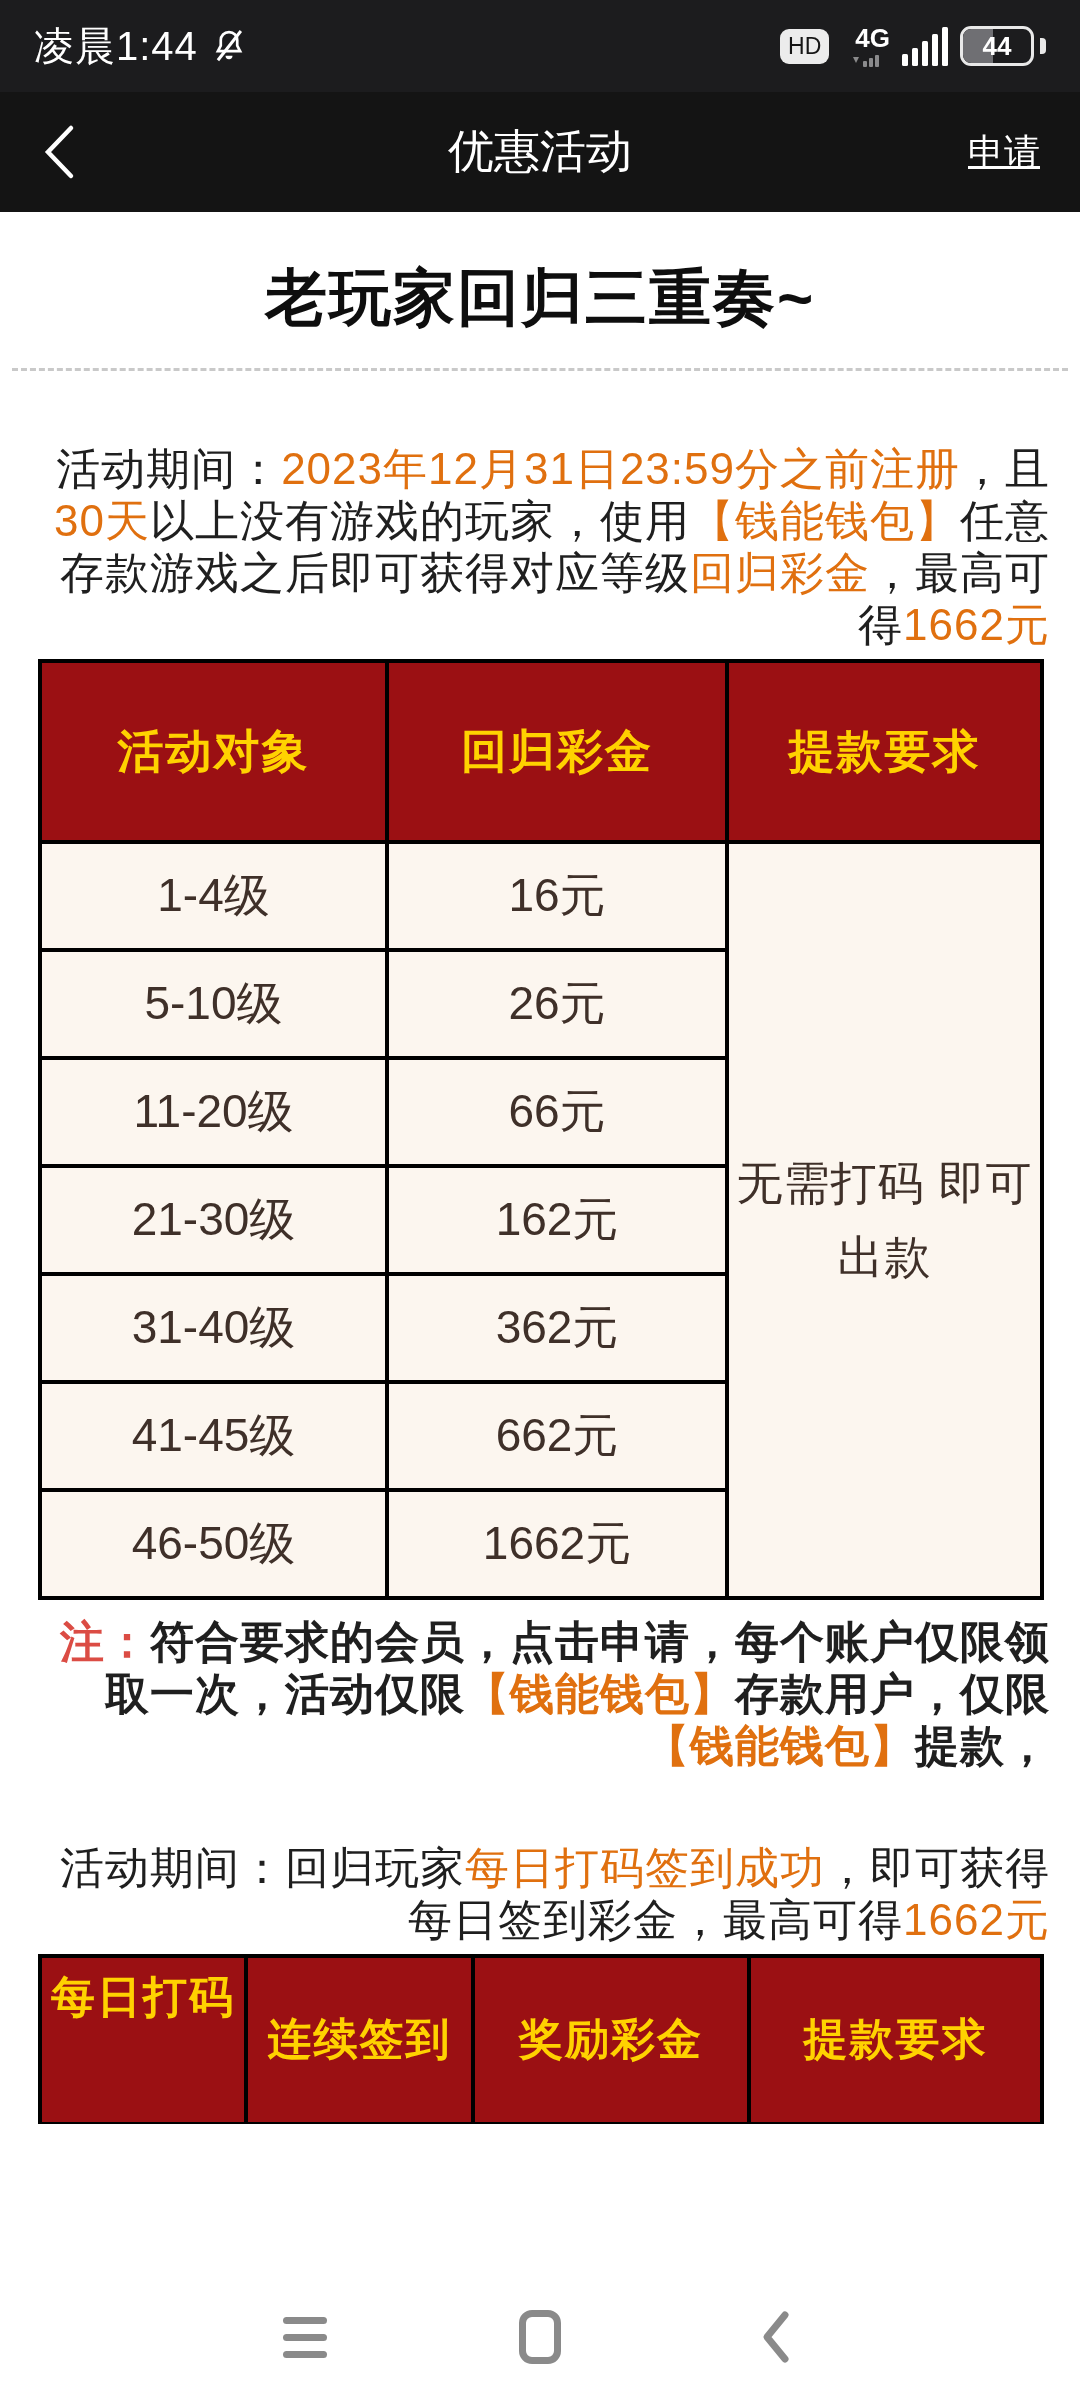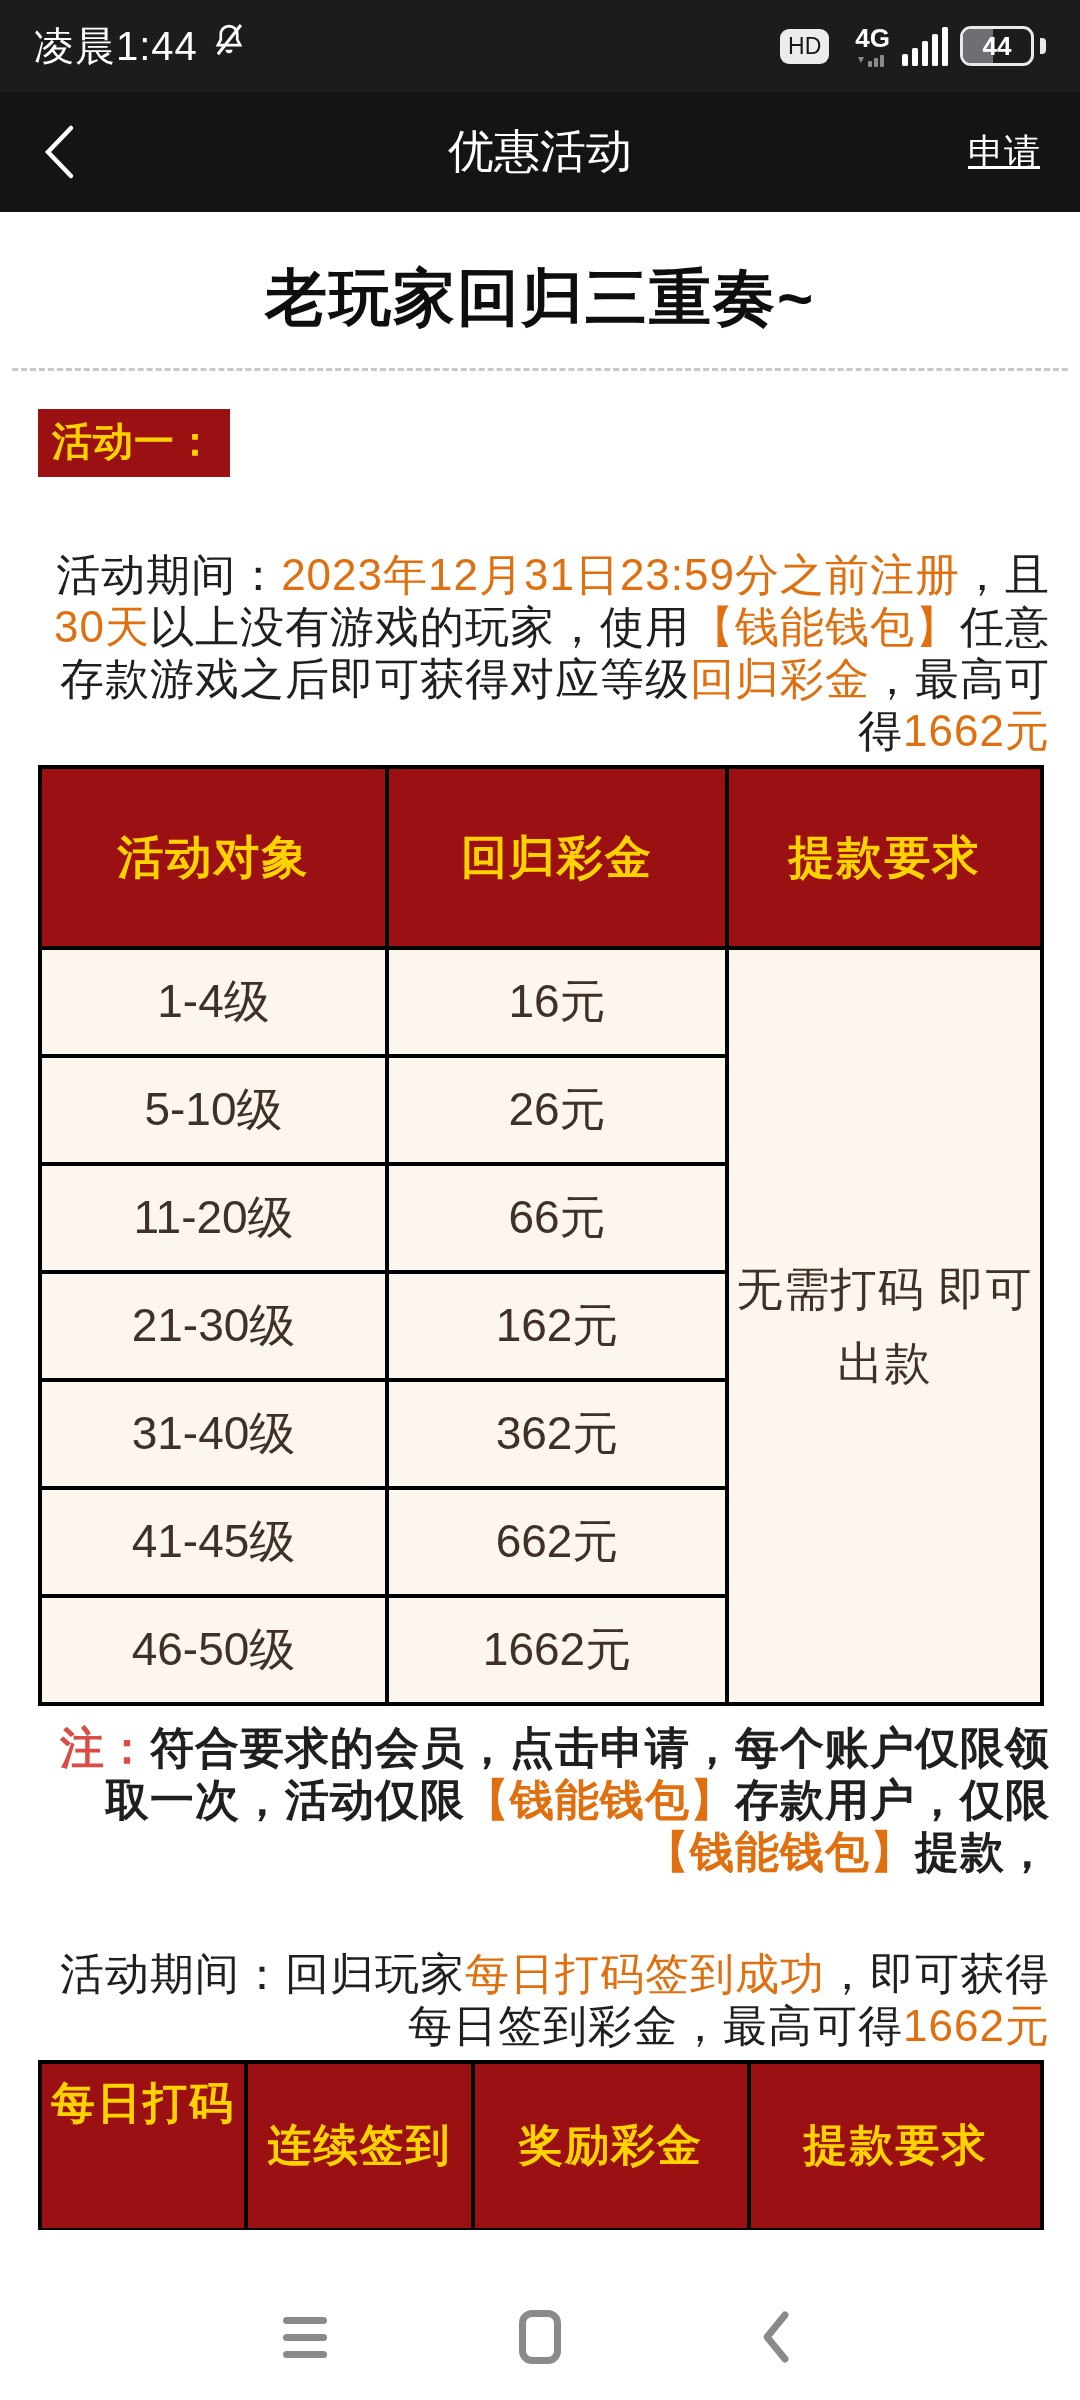--- a/index.html
+++ b/index.html
@@ -2,25 +2,25 @@
 <html lang="zh" style="--header-red: #9B1013; --header-yellow: #FFD200; --highlight-orange: #E0700F; --note-red: #DB4C44; --cell-cream: #FCF6EF;"><head>
 <meta charset="utf-8">
 <style>
   * { margin:0; padding:0; box-sizing:border-box; }
   html,body { width:1080px; }
   body { font-family:"Liberation Sans","DejaVu Sans",sans-serif; background:#ffffff; }
   .screen { position:relative; width:1080px; height:2400px; overflow:hidden; background:#ffffff; }
 
   
   .status-bar { height:92px; background:#1c1c1e; display:flex; align-items:center; justify-content:space-between; padding:0 34px; color:#fff; }
-  .sb-left { display:flex; gap:12px; }
+  .sb-left { display:flex; align-items:center; gap:12px; }
   .sb-time { font-size:40px; font-weight:500; letter-spacing:1px; }
   .sb-right { display:flex; align-items:center; gap:12px; }
   .hd-badge { background:#ececec; color:#161616; font-weight:400; font-size:23px; line-height:1; padding:6px 8px; border-radius:9px; }
-  .net-group { display:flex; flex-direction:column; align-items:flex-end; line-height:1; margin-left:4px; }
+  .net-group { display:flex; flex-direction:column; align-items:center; line-height:1; margin-left:4px; }
   .net-4g { font-size:26px; font-weight:700; margin-left:10px; }
   .battery { position:relative; width:74px; height:40px; border:3px solid #e9e9e9; border-radius:11px; overflow:hidden; display:flex; align-items:center; justify-content:center; }
   .battery-fill { position:absolute; left:0; top:0; bottom:0; background:#6f6f73; border-radius:8px 0 0 8px; }
   .battery-num { position:relative; font-size:26px; font-weight:700; color:#fff; }
   .battery-cap { width:6px; height:16px; background:#e9e9e9; border-radius:0 4px 4px 0; margin-left:-6px; }
 
   
   .app-bar { height:120px; background:#141414; display:flex; align-items:center; color:#fff; padding:0 40px; position:relative;justify-content:flex-end; }
   .back-btn { width:46px; height:64px; display:flex; align-items:center; position:relative; z-index:1; cursor:pointer; }
   .app-title { position:absolute; left:0; right:0; text-align:center; font-size:46px; color:#fff; }
@@ -105,21 +105,20 @@
       </svg>
     </div>
     <div class="app-title">优惠活动</div>
     <div class="app-action">申请</div>
   </div>
 
   <div class="content">
     <h1 class="promo-title">老玩家回归三重奏~</h1>
     <div class="dashed-divider"></div>
 
-    <div class="section-label">活动一：</div>
     <p class="para"><span class="seg-normal">活动期间：</span><span class="seg-highlight">2023年12月31日23:59分之前注册</span><span class="seg-normal">，且</span><span class="seg-highlight">30天</span><span class="seg-normal">以上没有游戏的玩家，使用</span><span class="seg-highlight">【钱能钱包】</span><span class="seg-normal">任意存款游戏之后即可获得对应等级</span><span class="seg-highlight">回归彩金</span><span class="seg-normal">，最高可得</span><span class="seg-highlight">1662元</span></p>
 
     <table class="bonus-table">
       <colgroup>
           <col style="width:347px">
           <col style="width:340px">
           <col style="width:315px">
         </colgroup>
       <thead>
         <tr>

